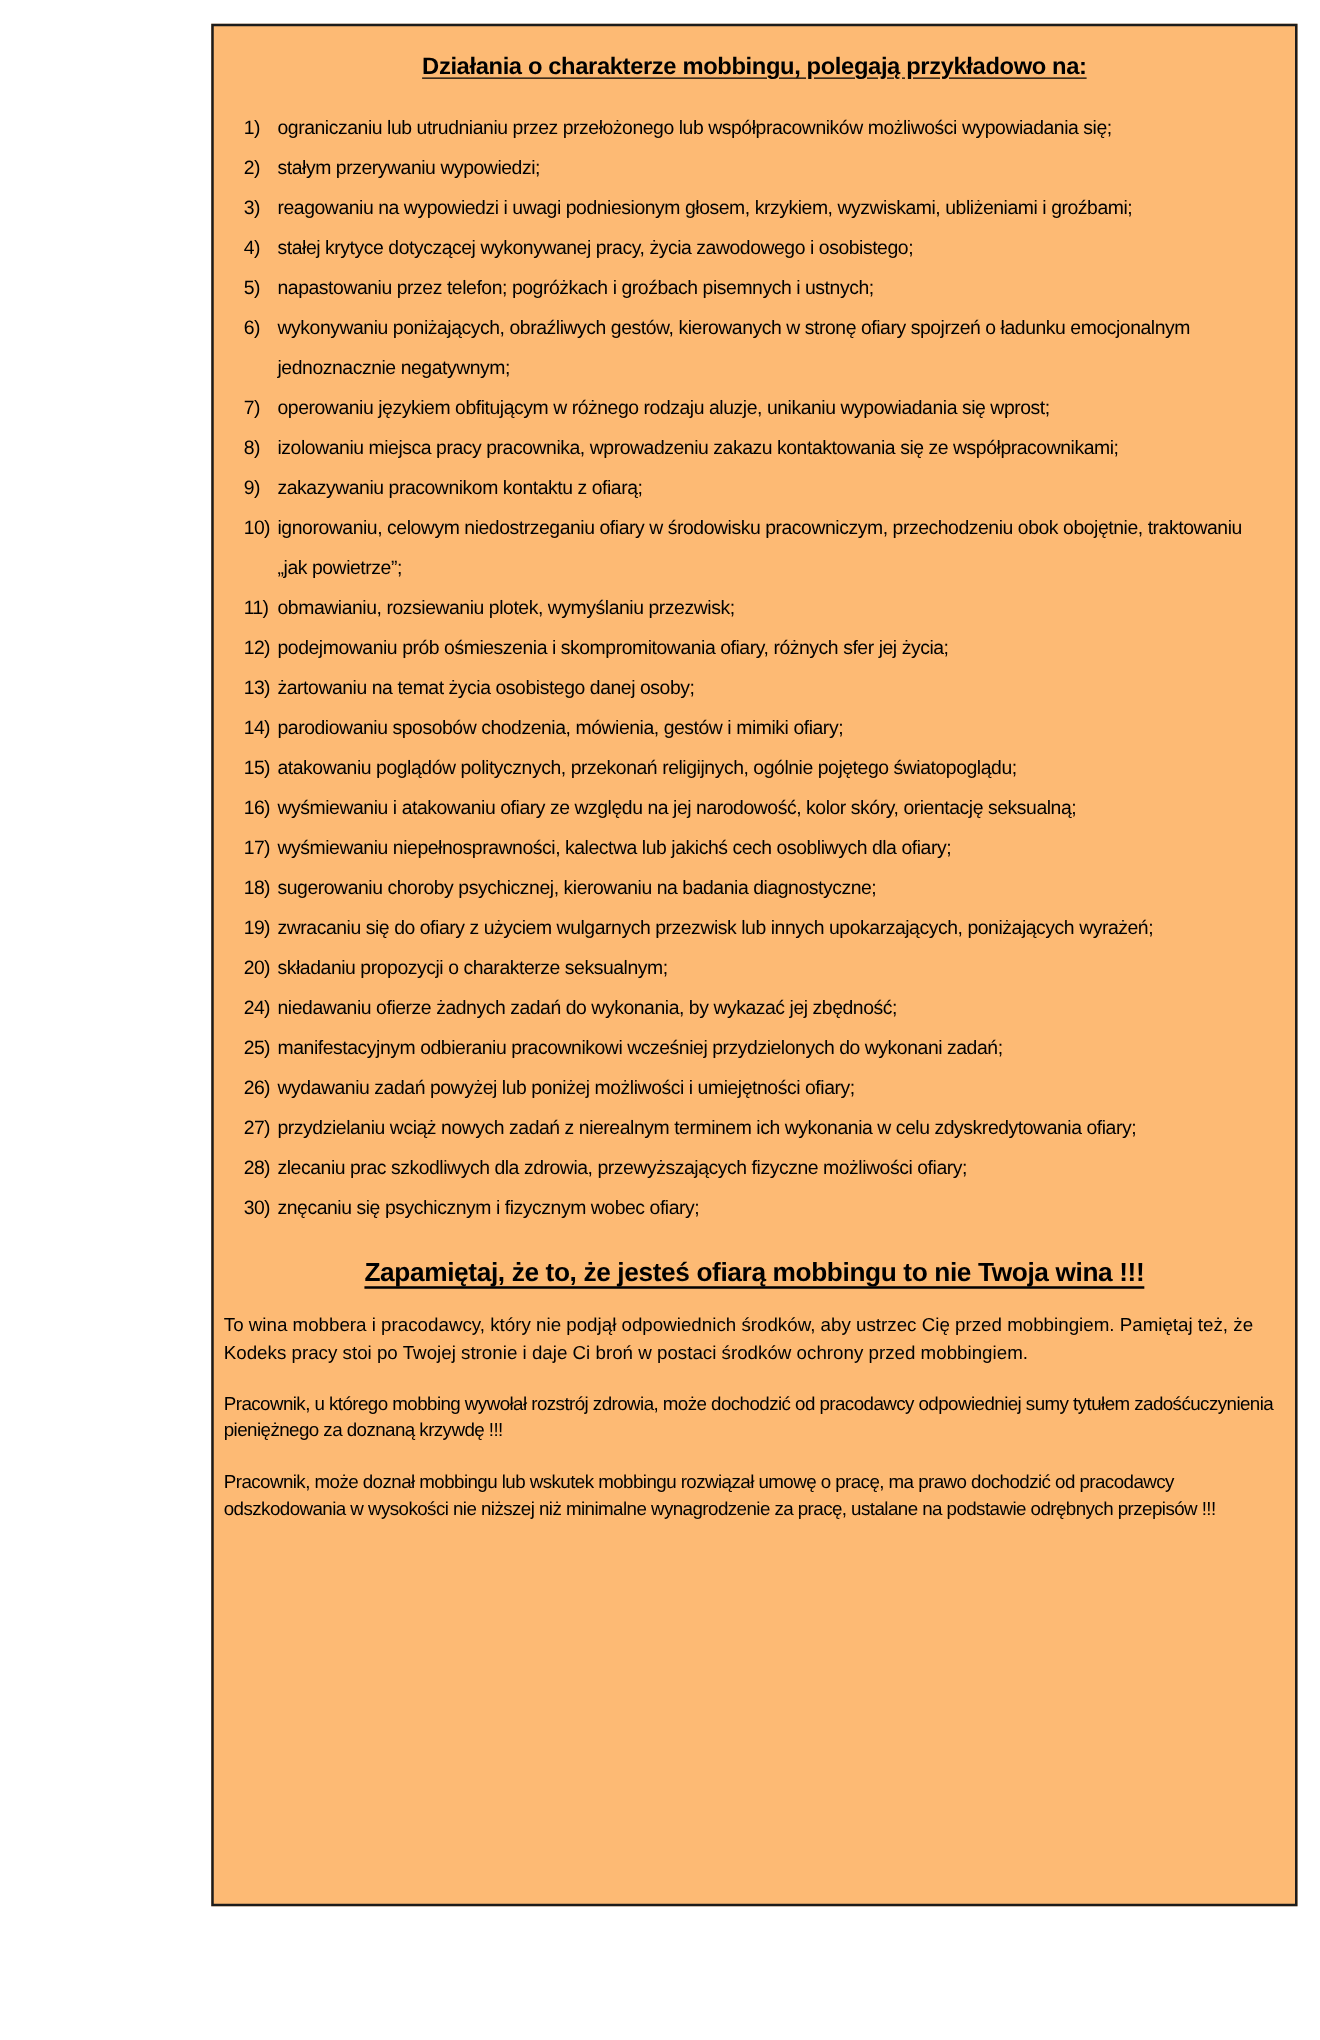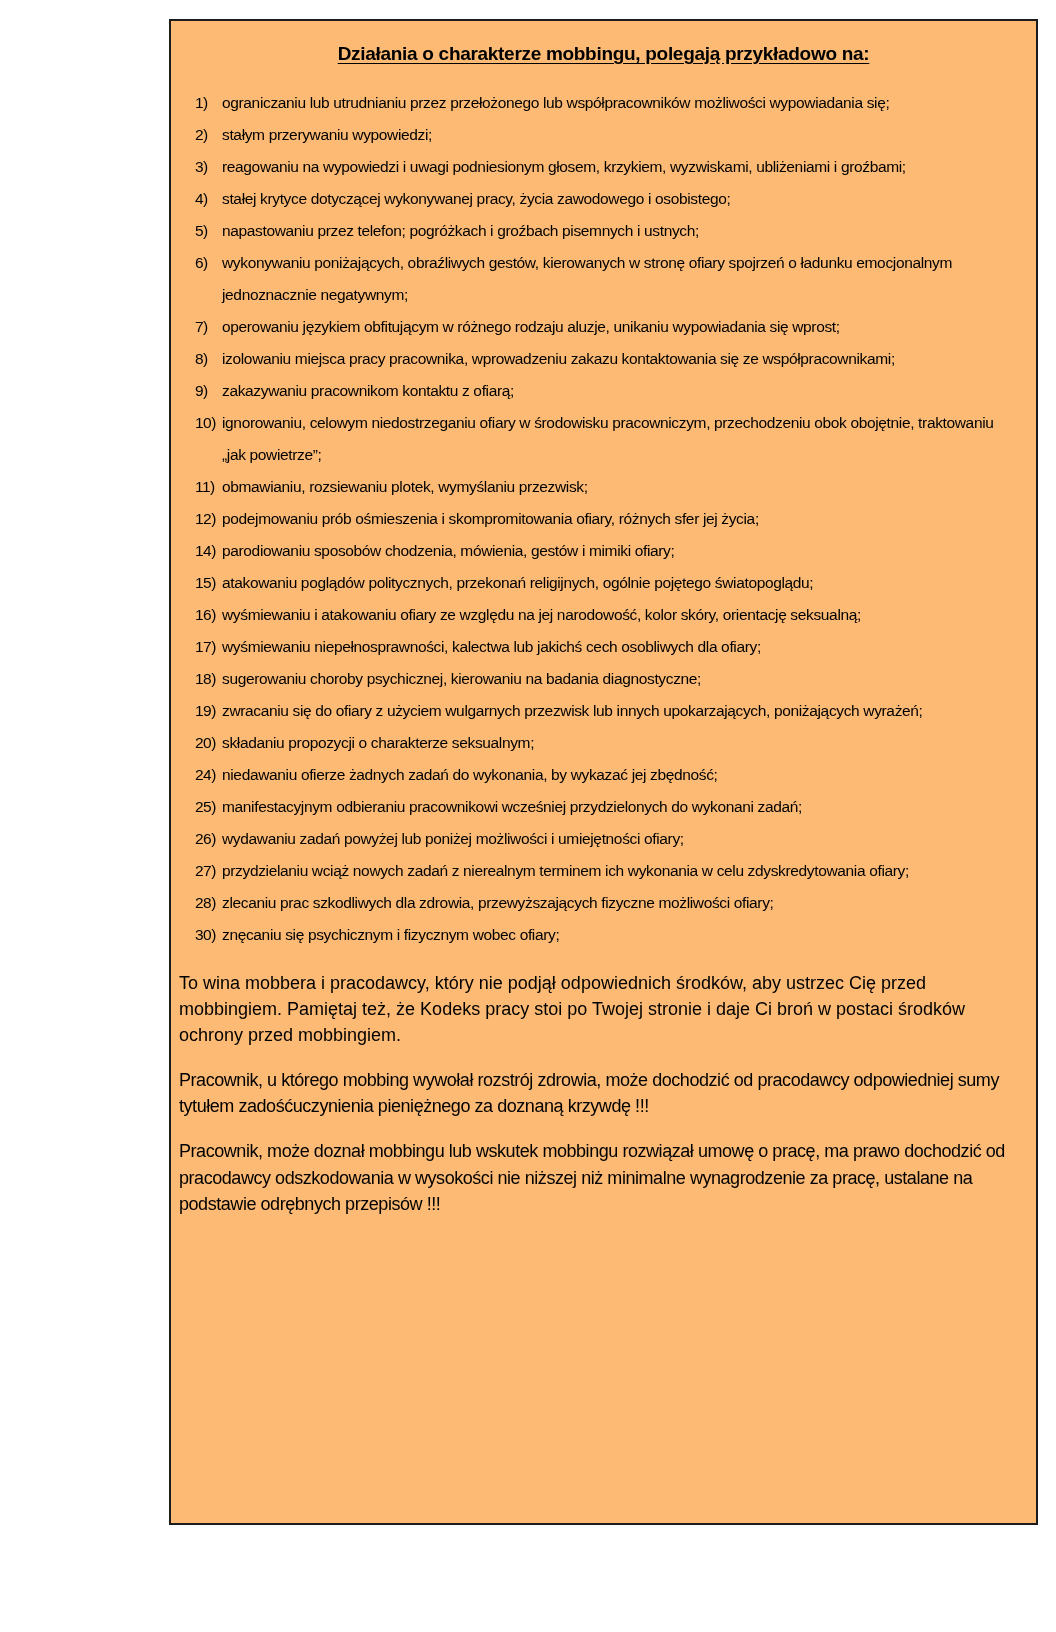--- a/index.html
+++ b/index.html
@@ -58,21 +58,21 @@
     text-align: center;
     font-weight: bold;
     font-size: 21px;
     letter-spacing: -0.3px;
     text-decoration: underline;
     text-underline-offset: 4px;
   }
   .banner-1 { margin-top: 24px; }
   .banner-2 { margin-top: 24px; }
   .para {
-    font-size: 18px;
+    font-size: 15px;
     line-height: 1.45;
     margin: 19px 2px 0 2px;
   }
   .para.condensed {
     letter-spacing: -0.45px;
   }
 </style>
 </head>
 <body>
 
@@ -134,20 +134,24 @@
   <li class="action-item">
     <span class="action-num">11)</span>
     <span class="action-text">obmawianiu, rozsiewaniu plotek, wymyślaniu przezwisk;</span>
   </li>
 
   <li class="action-item">
     <span class="action-num">12)</span>
     <span class="action-text">podejmowaniu prób ośmieszenia i skompromitowania ofiary, różnych sfer jej życia;</span>
   </li>
 
+  <li class="action-item">
+    <span class="action-num">13)</span>
+    <span class="action-text">żartowaniu na temat życia osobistego danej osoby;</span>
+  </li>
 
   <li class="action-item">
     <span class="action-num">14)</span>
     <span class="action-text">parodiowaniu sposobów chodzenia, mówienia, gestów i mimiki ofiary;</span>
   </li>
 
   <li class="action-item">
     <span class="action-num">15)</span>
     <span class="action-text">atakowaniu poglądów politycznych, przekonań religijnych, ogólnie pojętego światopoglądu;</span>
   </li>
@@ -206,20 +210,21 @@
   </li>
 
 
   <li class="action-item">
     <span class="action-num">30)</span>
     <span class="action-text">znęcaniu się psychicznym i fizycznym wobec ofiary;</span>
   </li>
 
 </ol>
 
+  <div class="banner banner-1">Zapamiętaj, że to, że jesteś ofiarą mobbingu to nie Twoja wina !!!</div>
 
 
   <p class="para">To wina mobbera i pracodawcy, który nie podjął odpowiednich środków, aby ustrzec Cię przed mobbingiem. Pamiętaj też, że Kodeks pracy stoi po Twojej stronie i daje Ci broń w postaci środków ochrony przed mobbingiem.</p>
 
   <p class="para condensed">Pracownik, u którego mobbing wywołał rozstrój zdrowia, może dochodzić od pracodawcy odpowiedniej sumy tytułem zadośćuczynienia pieniężnego za doznaną krzywdę !!!</p>
 
   <p class="para condensed">Pracownik, może doznał mobbingu lub wskutek mobbingu rozwiązał umowę o pracę, ma prawo dochodzić od pracodawcy odszkodowania w wysokości nie niższej niż minimalne wynagrodzenie za pracę, ustalane na podstawie odrębnych przepisów !!!</p>
 
 </div>
 

